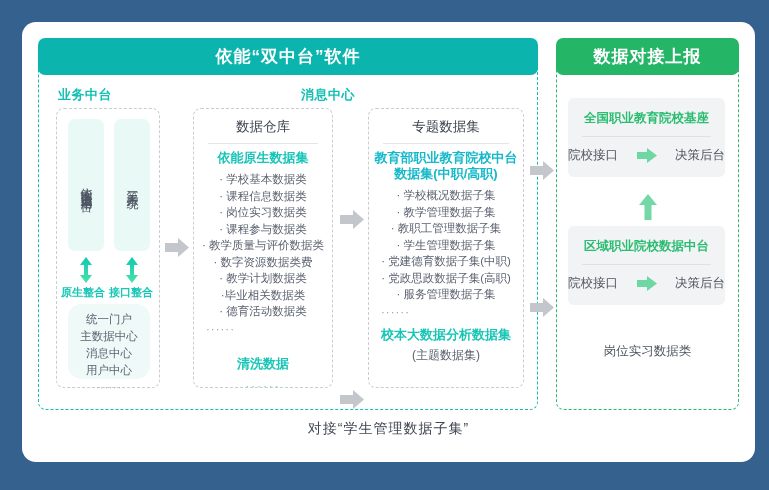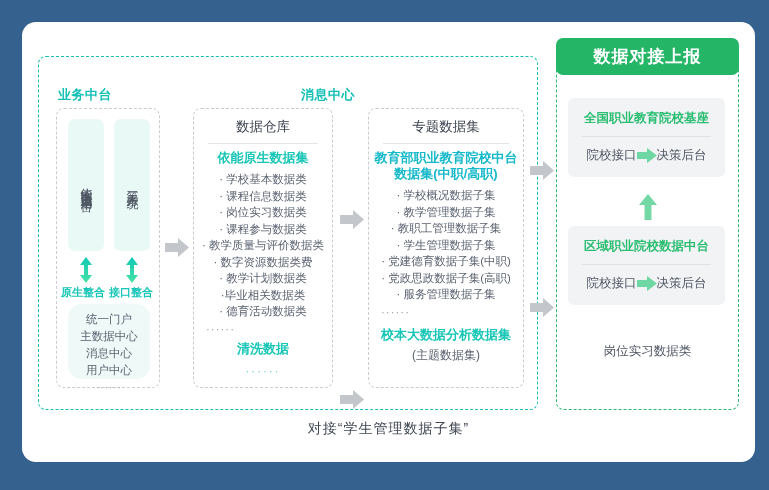--- a/index.html
+++ b/index.html
@@ -158,21 +158,21 @@
   }
   .rc-title {
     text-align: center;
     color: #2bbd72;
     font-weight: bold;
     font-size: 12.5px;
     padding-top: 12px;
   }
   .rc-rule { height: 1px; background: #dfe1e3; margin: 9px 14px 0 14px; }
   .rc-row {
-    display: flex; align-items: center; justify-content: center;
+    display: flex; align-items: center; justify-content: space-between;
     padding: 10px 0 13px 0;
     font-size: 12.5px;
     color: #4f5663;
   }
   .rpt {
     position: absolute;
     left: 0; width: 183px;
     text-align: center;
     font-size: 12.5px;
     color: #4f5663;
@@ -181,20 +181,21 @@
 </head>
 <body>
 
 <div class="stage">
   <div class="card">
 
     <div class="panel-left">
 
       <div class="dashbox dash-teal"></div>
 
+      <div class="hdr hdr-teal">依能“双中台”软件</div>
 
       <div class="sect-label" style="left:20px; top:48px;">业务中台</div>
       <div class="sect-label" style="left:263px; top:48px;">消息中心</div>
 
       <div class="col" style="left:18px; top:70px; width:104px; height:280px;">
 
         <div class="mintbox" style="left:11px; top:10px; width:36px; height:132px;">
           <span class="vtext">依能大型集成通用平台</span>
         </div>
 
@@ -240,21 +241,21 @@
           <li>· 课程信息数据类</li>
           <li>· 岗位实习数据类</li>
           <li>· 课程参与数据类</li>
           <li>· 教学质量与评价数据类</li>
           <li>· 数字资源数据类费</li>
           <li>· 教学计划数据类</li>
           <li>·毕业相关数据类</li>
           <li>· 德育活动数据类</li>
         </ul>
         <div class="dots">······</div>
-        <div class="subhead" style="margin-top:3px;">清洗数据</div>
+        <div class="subhead" style="margin-top:18px;">清洗数据</div>
         <div class="dots dots-c">······</div>
       </div>
 
       <svg style="position:absolute;left:302px;top:172px;" width="24" height="19">
         <polygon points="0,5 13,5 13,0 24,9.5 13,19 13,14 0,14" fill="#c3c6cb"></polygon>
       </svg>
       <svg style="position:absolute;left:302px;top:352px;" width="24" height="19">
         <polygon points="0,5 13,5 13,0 24,9.5 13,19 13,14 0,14" fill="#c3c6cb"></polygon>
       </svg>
 

